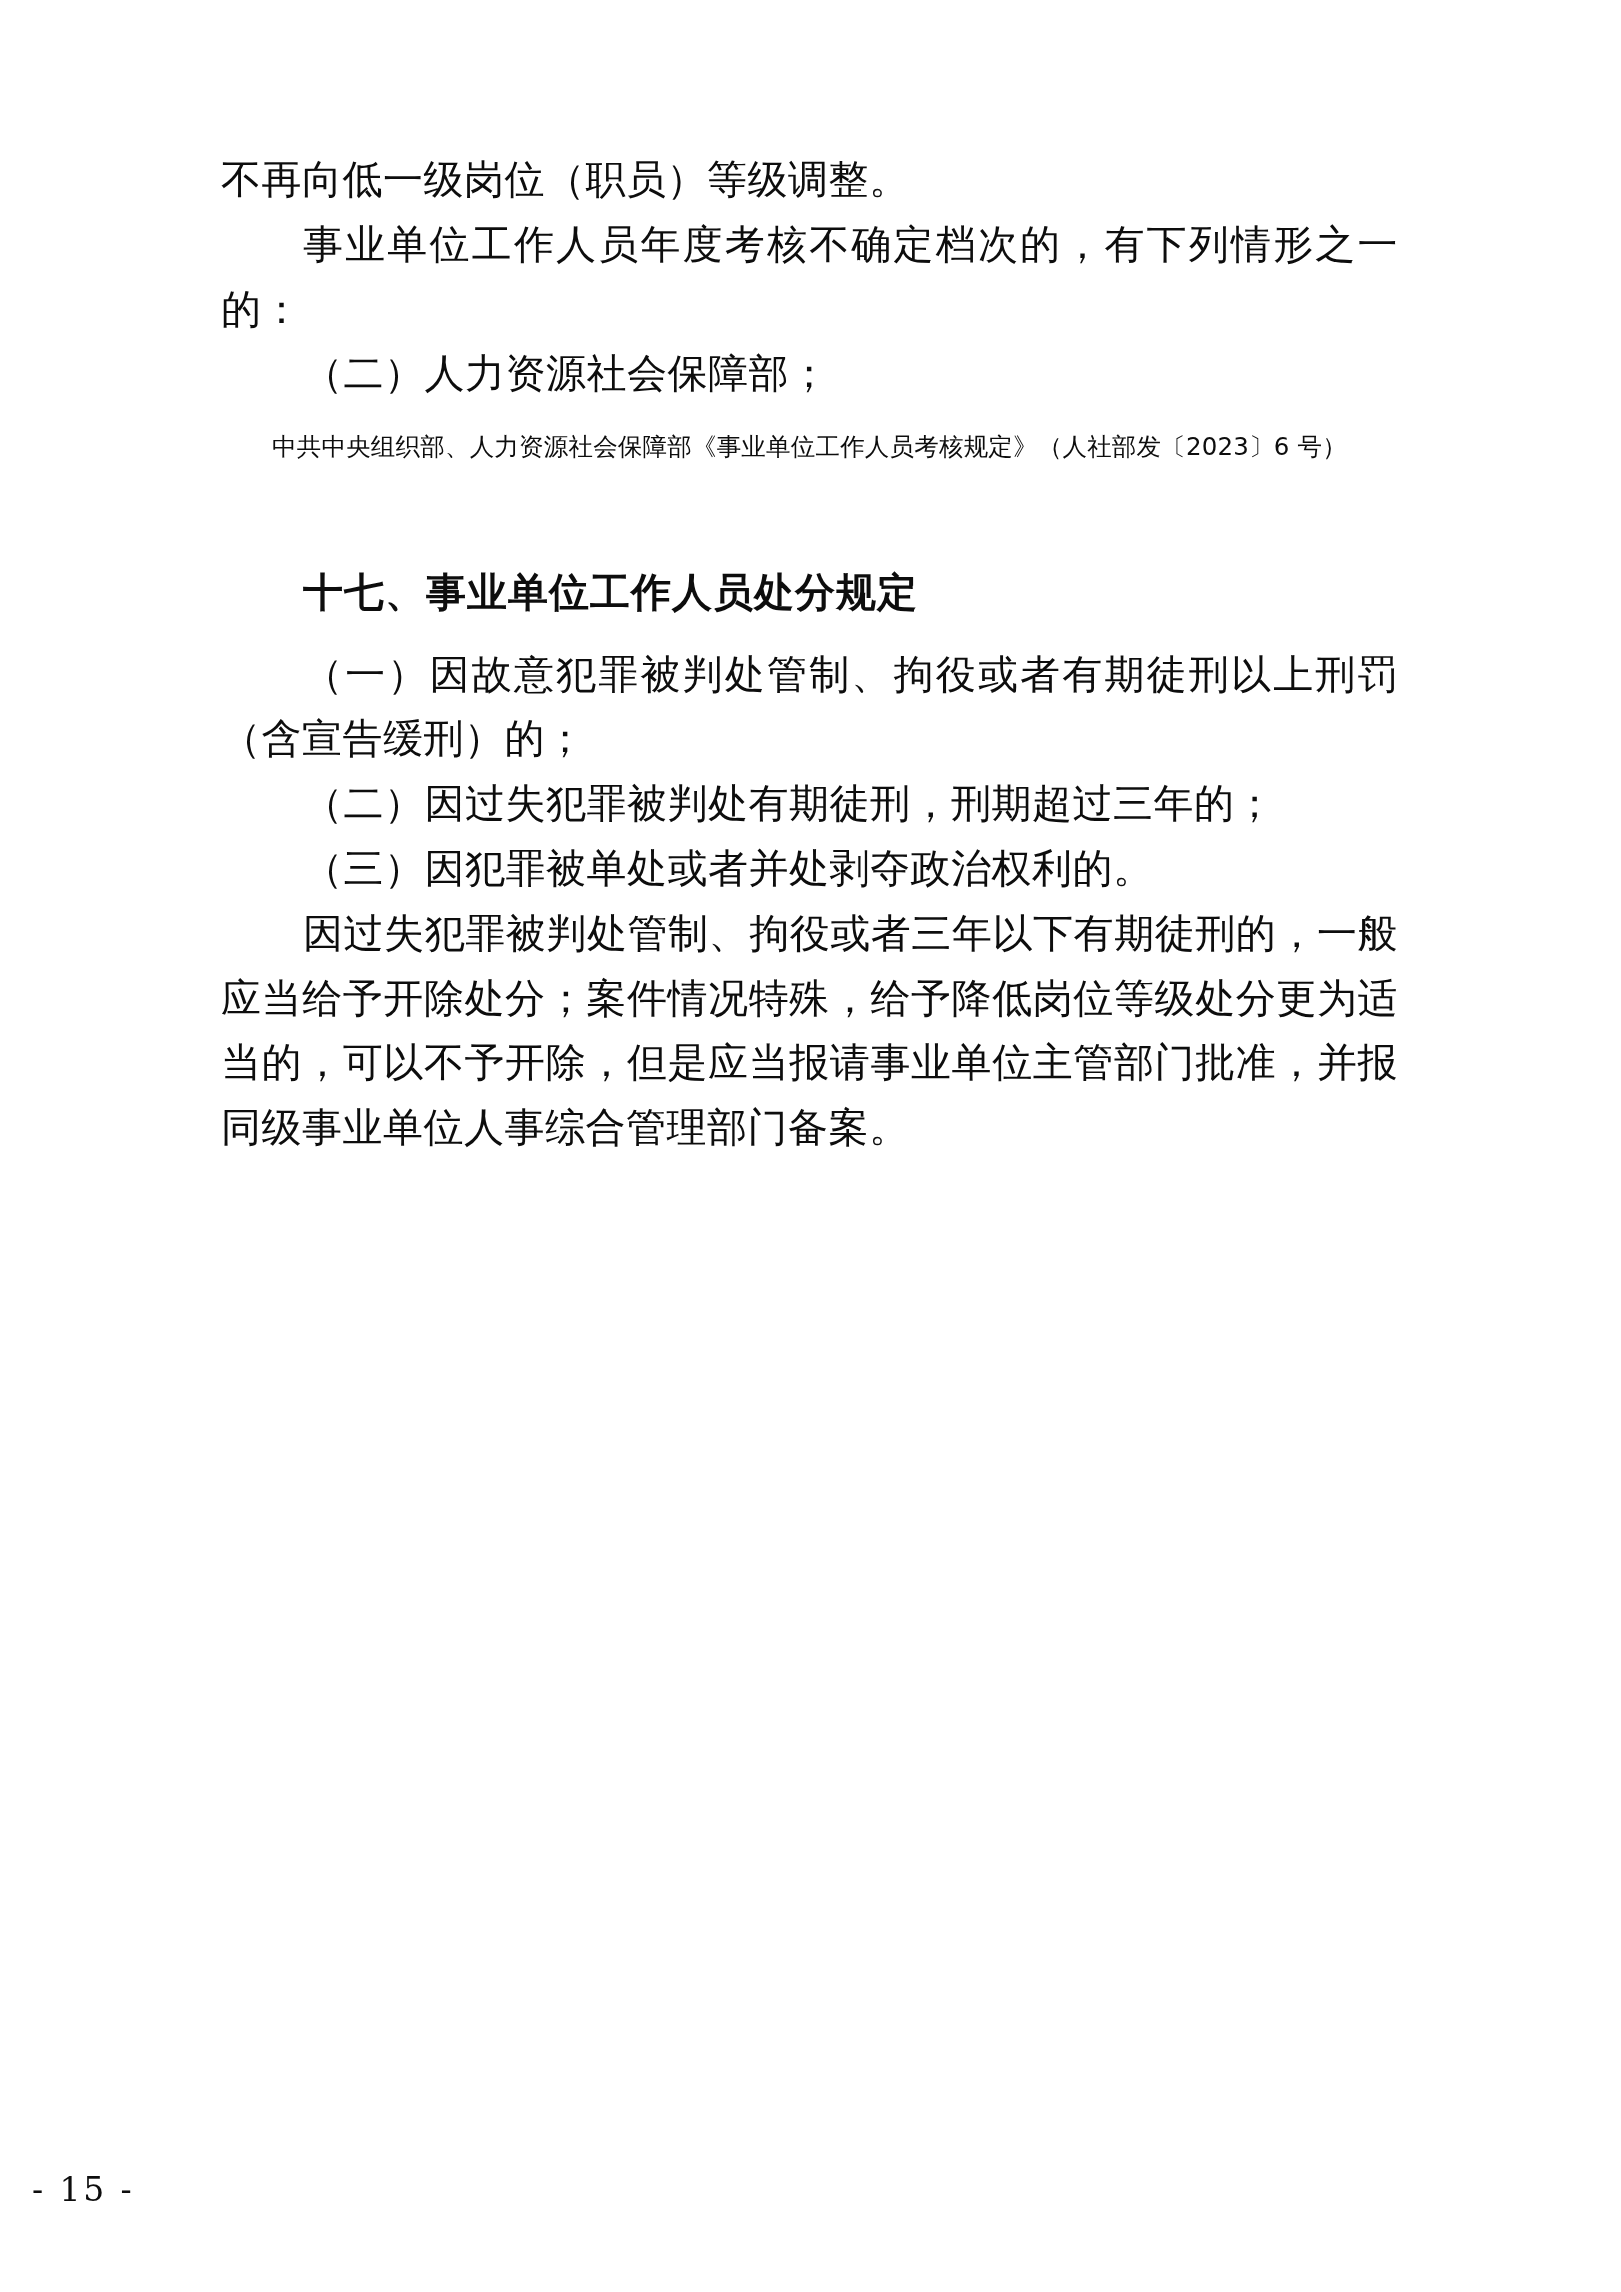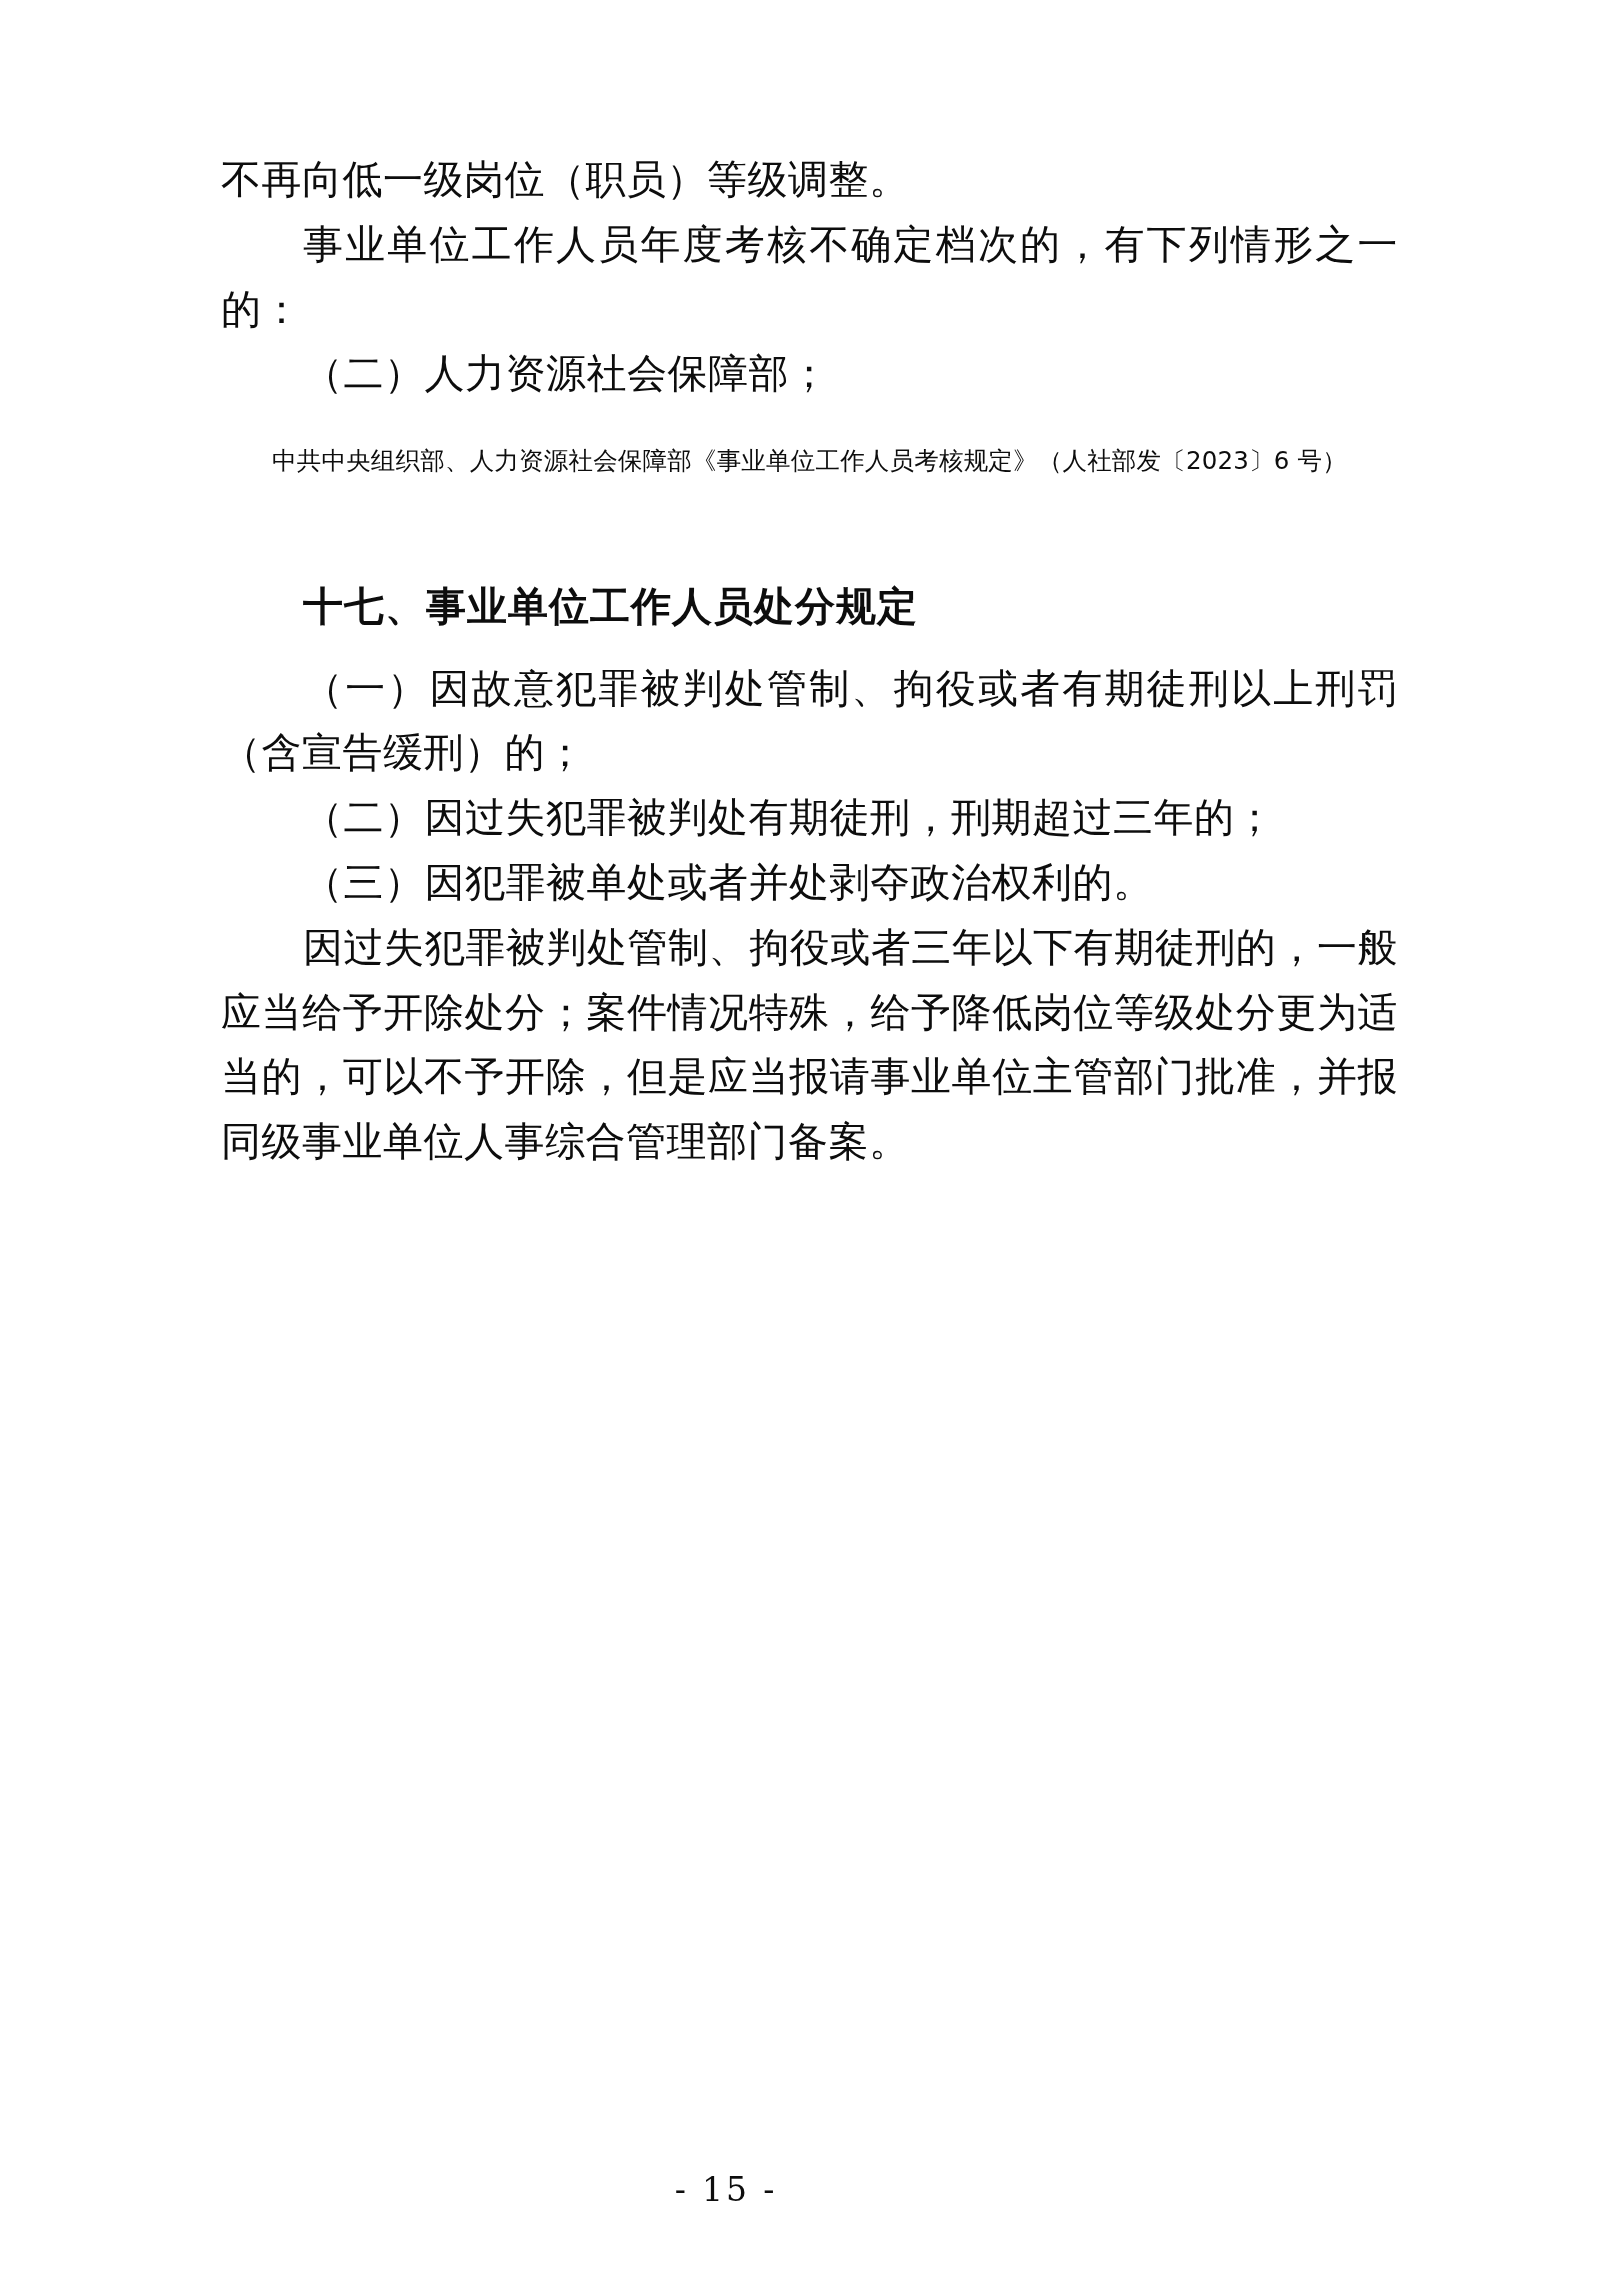--- a/index.html
+++ b/index.html
@@ -41,21 +41,21 @@
   .source-line {
     font-size: 24.5px;
     line-height: 1.5;
     letter-spacing: 0.2px;
     text-align: center;
     margin: 0;
     font-family: "DejaVu Sans", "Liberation Sans", sans-serif;
     color: #0d0d0d;
   }
   .source-block {
-    margin-top: 37px;
+    margin-top: 23px;
   }
   .section-heading {
     font-size: 40px;
     font-weight: bold;
     line-height: 1.6;
     letter-spacing: 1px;
     text-indent: 82px;
     margin: 0;
     font-family: "DejaVu Sans", "Liberation Sans", sans-serif;
   }
@@ -66,21 +66,21 @@
     height: 17.6px;
   }
   .para {
     margin-bottom: 0;
   }
   .footer {
     position: absolute;
     left: 0;
     right: 0;
     bottom: 84px;
-    text-align: center;
+    text-align: left;
     padding-right: 201px;
     padding-left: 32px;
   }
   .page-number {
     font-size: 33px;
     letter-spacing: 2.9px;
     font-family: "DejaVu Serif", "Liberation Serif", serif;
   }
 </style>
 </head>

